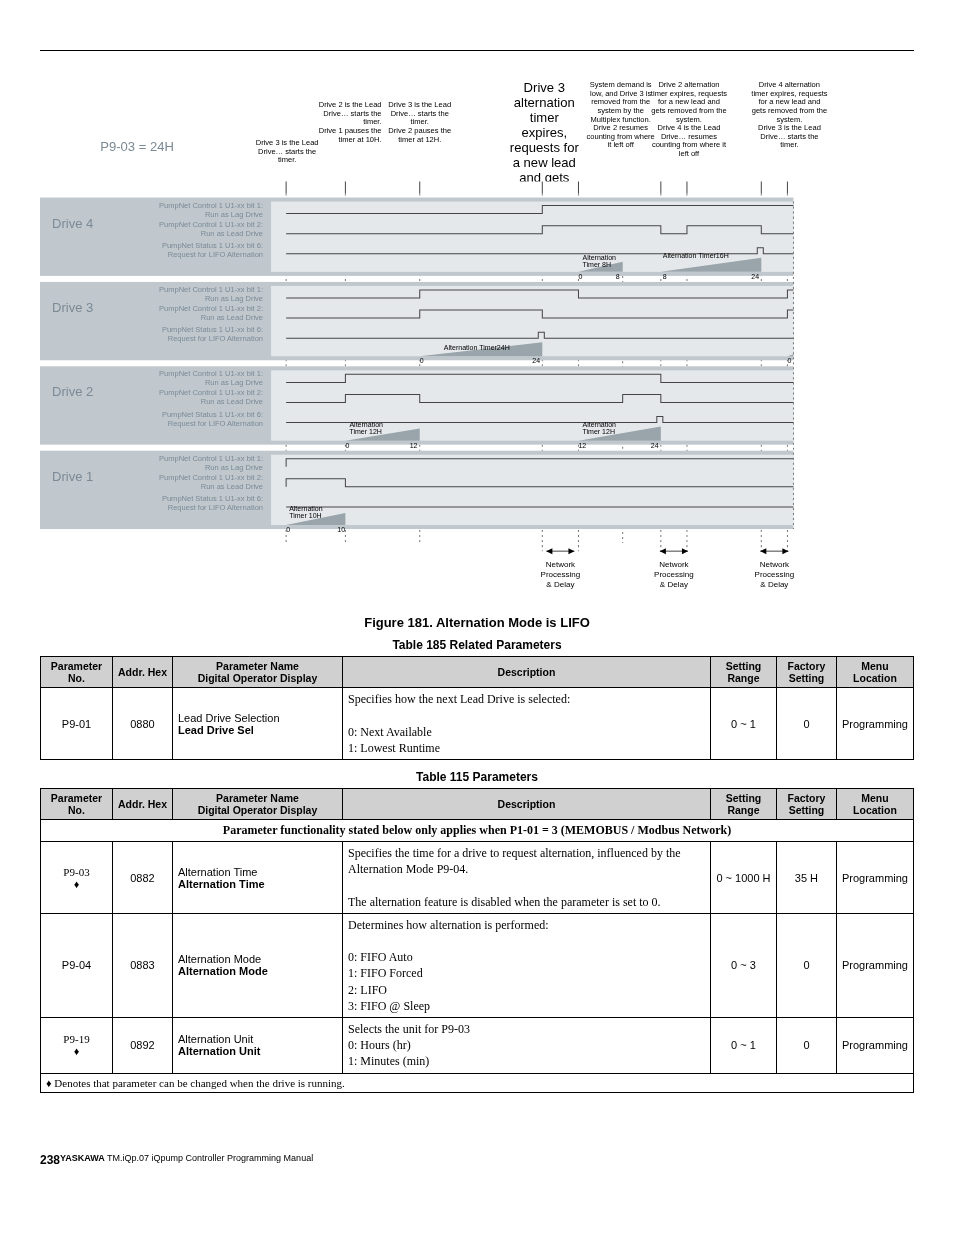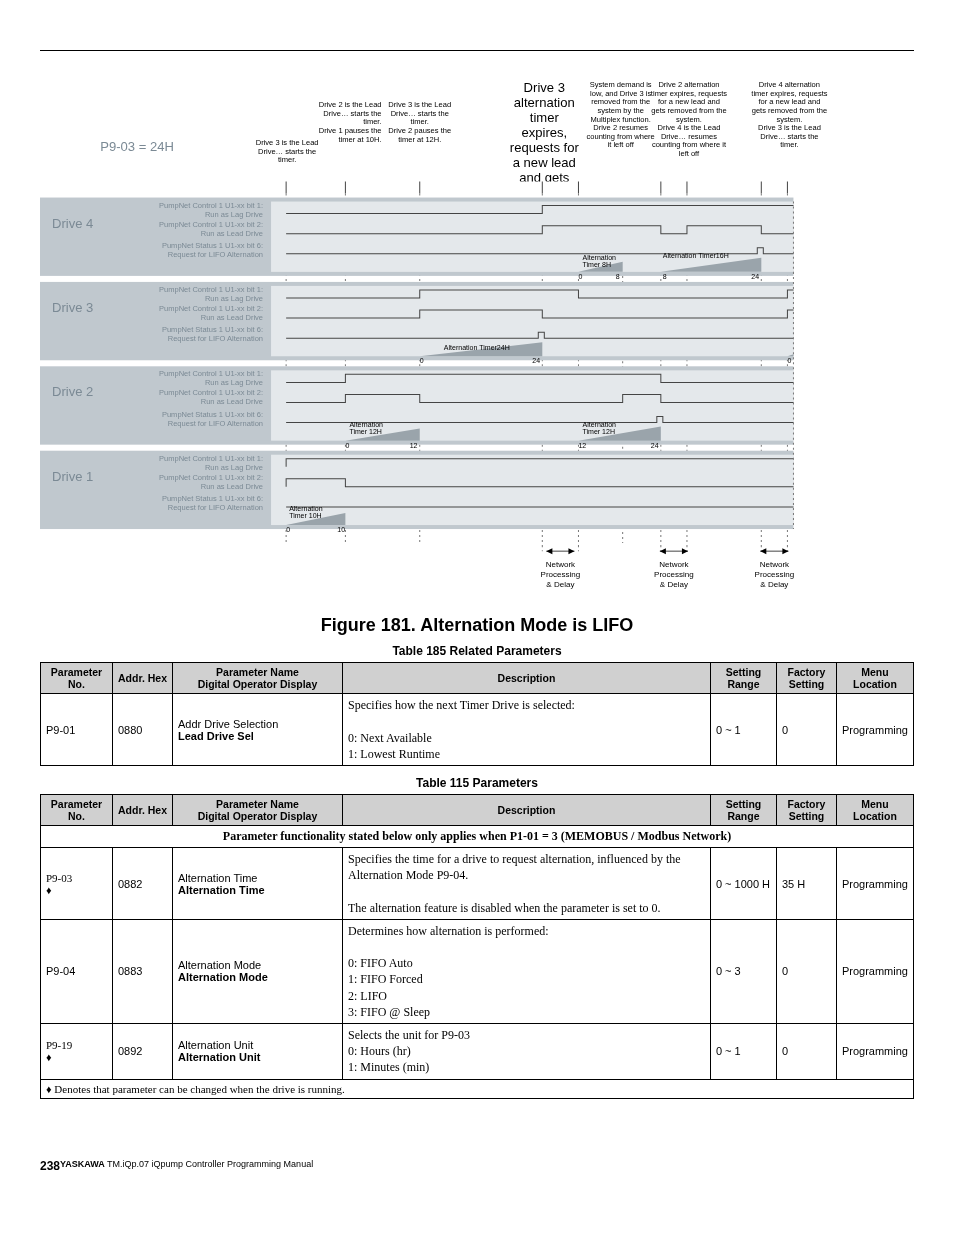--- a/index.html
+++ b/index.html
@@ -18,35 +18,35 @@
   .rowlabel { fill:#7b8a95; font-size:13px; }
   .sublabel { fill:#7b8a95; font-size:7.5px; text-anchor:end; }
   .netlabel { fill:#000; font-size:8px; text-anchor:middle; }
   .tlabel { fill:#000; font-size:7px; }
   .p9label { fill:#7b8a95; font-size:13px; }
   .band { fill:#c0c8ce; }
   .lane { fill:#e4e8eb; }
   .dashv { stroke:#777; stroke-width:1; stroke-dasharray:2 3; }
   .darkline { stroke:#444; stroke-width:1; }
   .runfill { fill:#9aa4ab; }
-  .figure-caption { text-align: center; font-weight: bold; font-size: 18px; margin: 12px 0 8px; }
+  .figure-caption { text-align: center; font-weight: bold; font-size: 13px; margin: 12px 0 8px; }
   .table-caption { text-align: center; font-weight: bold; font-size: 12px; margin: 6px 0 4px; }
   table.params {
     width: 100%;
     border-collapse: collapse;
     font-size: 11px;
     margin-bottom: 10px;
   }
   table.params th, table.params td {
     border: 1px solid #000;
     padding: 3px 5px;
     vertical-align: middle;
   }
   table.params th { background: #d0d0d0; font-weight: bold; text-align: center; font-size: 10.5px; }
-  table.params td.center { }
+  table.params td.center { text-align: center; }
   table.params .pname-bold { font-weight: bold; margin-top: 21px; }
   table.params .banner td { text-align: center; font-weight: bold; font-family: 'Times New Roman', serif; font-size: 12px; }
   .desc-block { font-family: 'Times New Roman', serif; font-size: 12px; line-height: 1.35; }
   .footnote { font-family: 'Times New Roman', serif; font-size: 11px; padding: 4px 6px; }
   .footer { display: flex; justify-content: flex-start; margin-top: 60px; font-size: 10px; }
   .footer-left { font-weight: bold; font-size: 12px; }
   .footer-right { font-size: 9px; }
   .footer-right b { font-weight: bold; }
   .col-pno { width: 72px; }
   .col-addr { width: 60px; }
@@ -271,25 +271,25 @@
       <th><span>Setting Range</span></th>
       <th><span>Factory Setting</span></th>
       <th><span>Menu Location</span></th>
     </tr>
   </thead>
   <tbody>
     <tr>
       <td class="center">P9-01</td>
       <td class="center">0880</td>
       <td>
-        <span>Addr Drive Selection</span><br>
+        <span>Lead Drive Selection</span><br>
         <span class="pname-bold">Lead Drive Sel</span>
       </td>
       <td>
-          <div class="desc-block" style="white-space:pre-line">Specifies how the next Timer Drive is selected:
+          <div class="desc-block" style="white-space:pre-line">Specifies how the next Lead Drive is selected:
 
 0: Next Available
 1: Lowest Runtime</div>
         </td>
       <td class="center">0 ~ 1</td>
       <td class="center">0</td>
       <td class="center">Programming</td>
     </tr>
   </tbody>
 </table>

